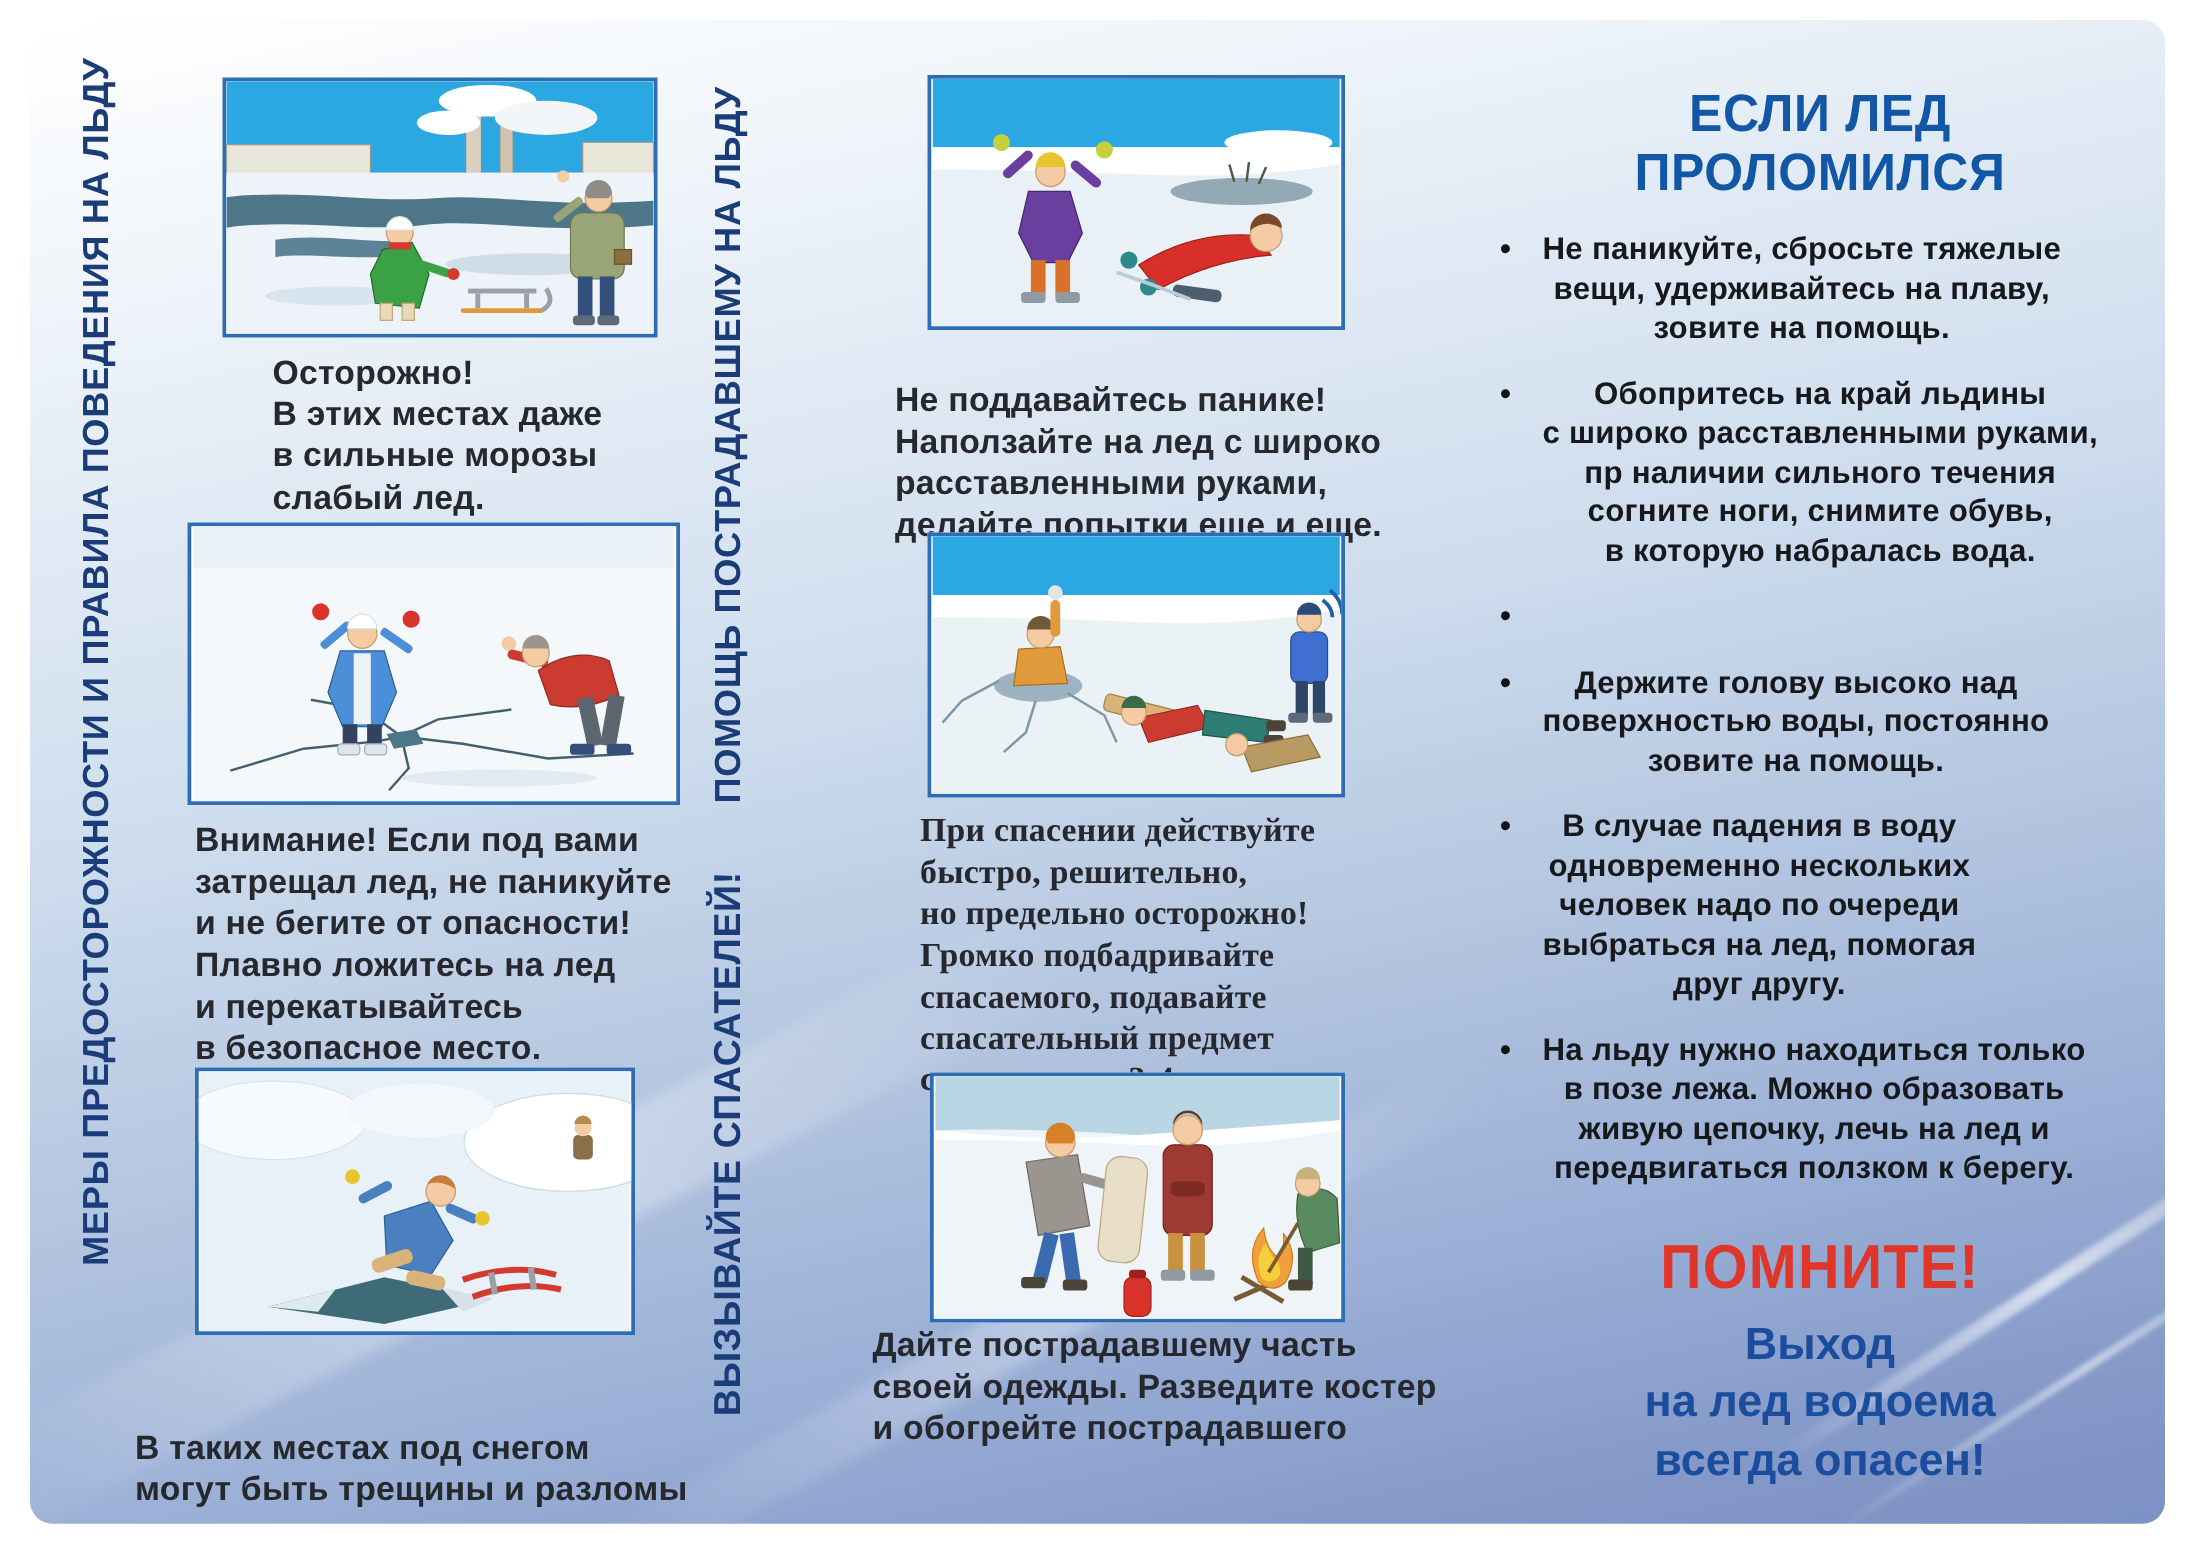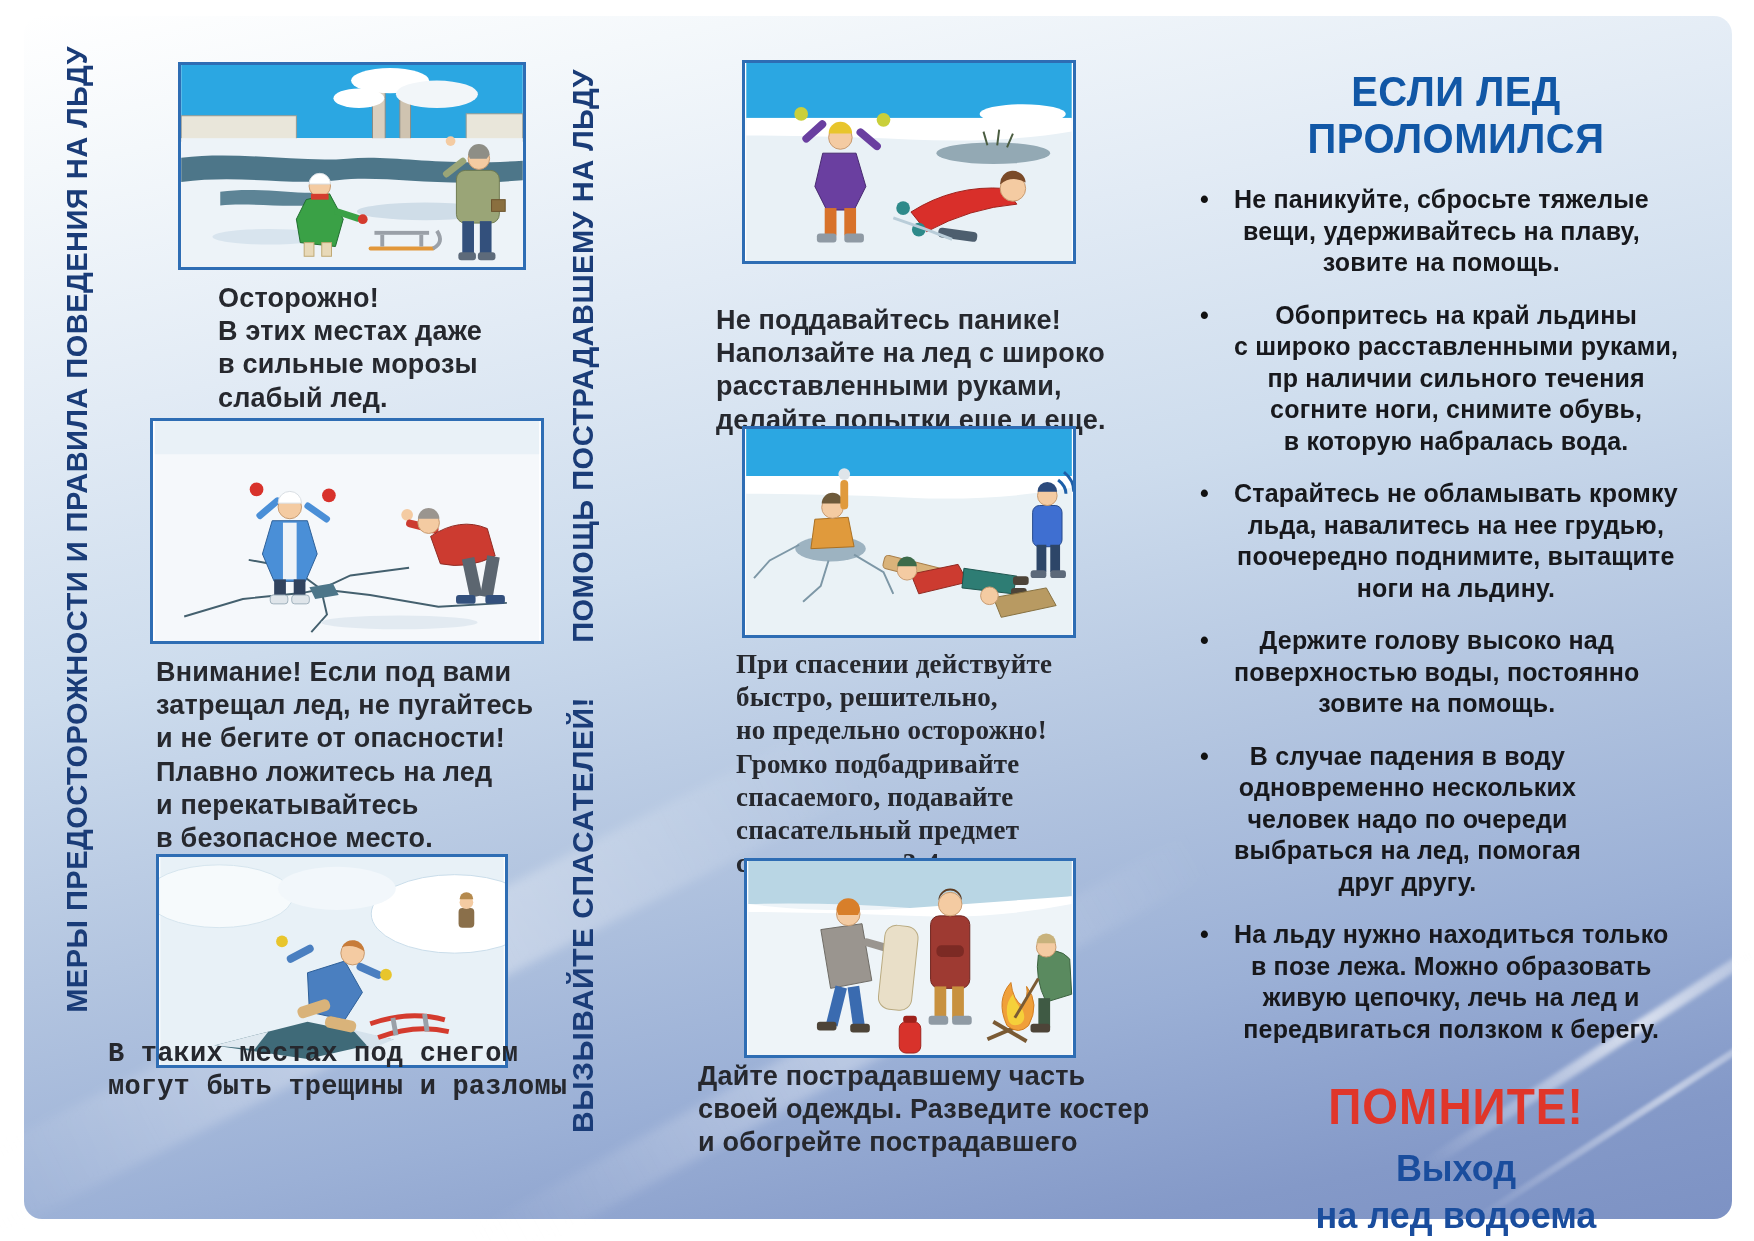--- a/index.html
+++ b/index.html
@@ -158,21 +158,21 @@
         <path d="M269 100 a11 11 0 0 1 22 0 z" fill="#9a958f"></path>
         <rect x="318" y="140" width="13" height="40" fill="#5c6670" transform="rotate(-12 324 160)"></rect>
         <rect x="336" y="138" width="13" height="42" fill="#5c6670" transform="rotate(10 342 160)"></rect>
         <rect x="308" y="178" width="20" height="9" rx="3" fill="#33507c"></rect>
         <rect x="338" y="178" width="20" height="9" rx="3" fill="#33507c"></rect>
       </g>
       <ellipse cx="250" cy="206" rx="80" ry="7" fill="#e2eaf1"></ellipse>
     </svg>
   </div>
   <div class="cap" style="left:156px;top:656px;">Внимание! Если под вами
-затрещал лед, не пугайтесь
+затрещал лед, не паникуйте
 и не бегите от опасности!
 Плавно ложитесь на лед
 и перекатывайтесь
 в безопасное место.</div>
 
   <div class="img-frame" style="left:156px;top:854px;width:352px;height:214px;">
     <svg viewBox="0 0 350 212">
       <rect width="350" height="212" fill="#e8f1f7"></rect>
       <ellipse cx="300" cy="58" rx="85" ry="40" fill="#ffffff" stroke="#c9dcea"></ellipse>
       <ellipse cx="60" cy="40" rx="75" ry="32" fill="#f6fafc" stroke="#d5e4ee"></ellipse>
@@ -197,21 +197,21 @@
         <rect x="168" y="162" width="32" height="12" rx="5" fill="#d9b37a" transform="rotate(12 172 168)"></rect>
       </g>
       <g>
         <path d="M214 170 q40 -14 76 -4" stroke="#d43b2e" stroke-width="5" fill="none"></path>
         <path d="M222 184 q38 -14 72 -6" stroke="#d43b2e" stroke-width="5" fill="none"></path>
         <rect x="236" y="164" width="5" height="18" fill="#9aa0a8" transform="rotate(-10 238 172)"></rect>
         <rect x="268" y="160" width="5" height="18" fill="#9aa0a8" transform="rotate(-8 270 168)"></rect>
       </g>
     </svg>
   </div>
-  <div class="cap" style="left:108px;top:1038px;font-family:Liberation Mono, monospace;">В таких местах под снегом
+  <div class="cap" style="left:108px;top:1142px;">В таких местах под снегом
 могут быть трещины и разломы</div>
 
   <div class="vwrap" style="left:556px;top:58px;width:54px;height:596px;">
     <div class="vtext vt-m1">ПОМОЩЬ ПОСТРАДАВШЕМУ НА ЛЬДУ</div>
   </div>
   <div class="vwrap" style="left:556px;top:700px;width:54px;height:430px;">
     <div class="vtext vt-m2">ВЫЗЫВАЙТЕ СПАСАТЕЛЕЙ!</div>
   </div>
 
   <div class="img-frame" style="left:742px;top:60px;width:334px;height:204px;">
@@ -372,24 +372,20 @@
     <div class="bullet">
       <span class="dot">•</span>
       <span class="btext">Обопритесь на край льдины
 с широко расставленными руками,
 пр наличии сильного течения
 согните ноги, снимите обувь,
 в которую набралась вода.</span>
     </div>
     <div class="bullet">
       <span class="dot">•</span>
-      <span class="btext">Старайтесь не обламывать кромку
-льда, навалитесь на нее грудью,
-поочередно поднимите, вытащите
-ноги на льдину.</span>
     </div>
     <div class="bullet">
       <span class="dot">•</span>
       <span class="btext">Держите голову высоко над
 поверхностью воды, постоянно
 зовите на помощь.</span>
     </div>
     <div class="bullet">
       <span class="dot">•</span>
       <span class="btext">В случае падения в воду

